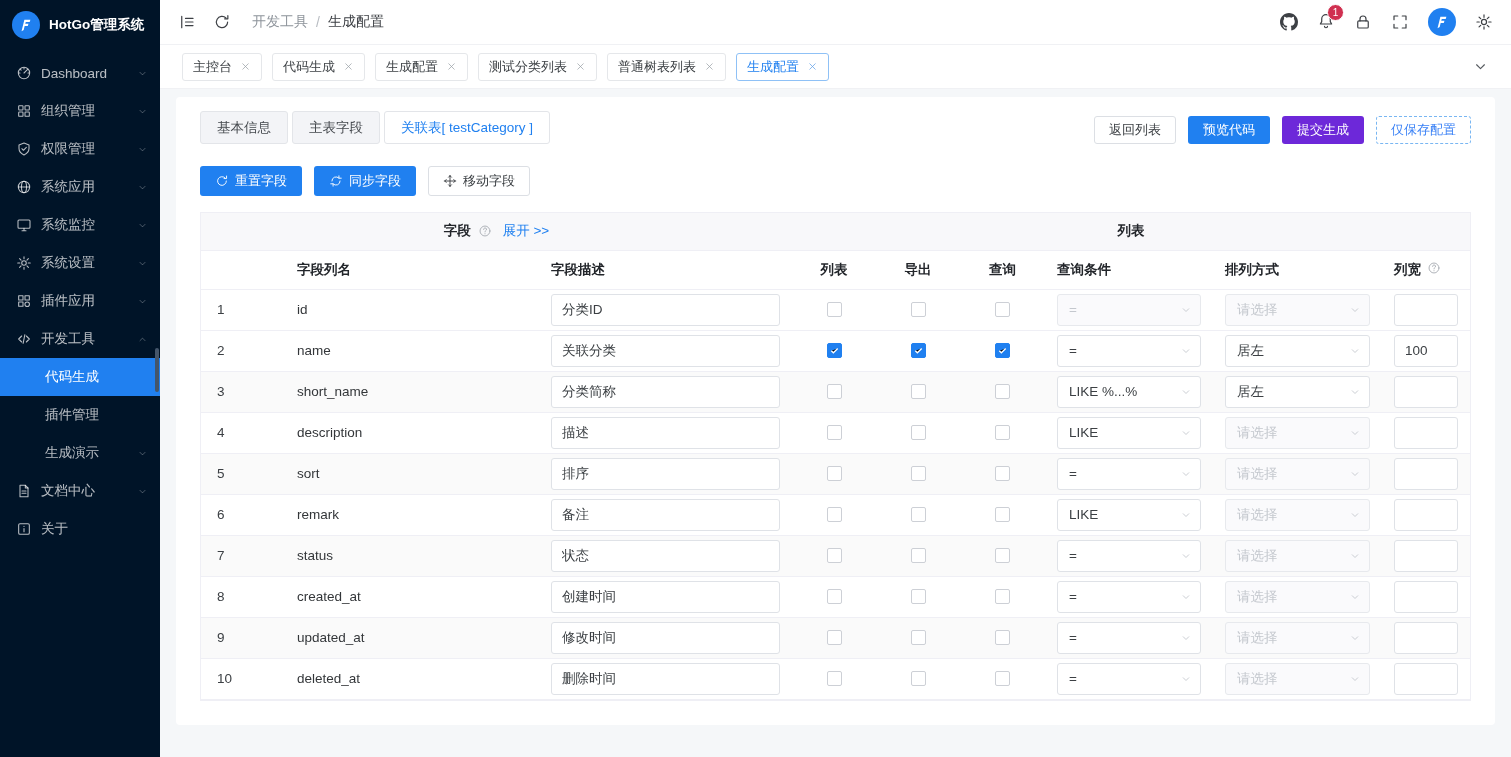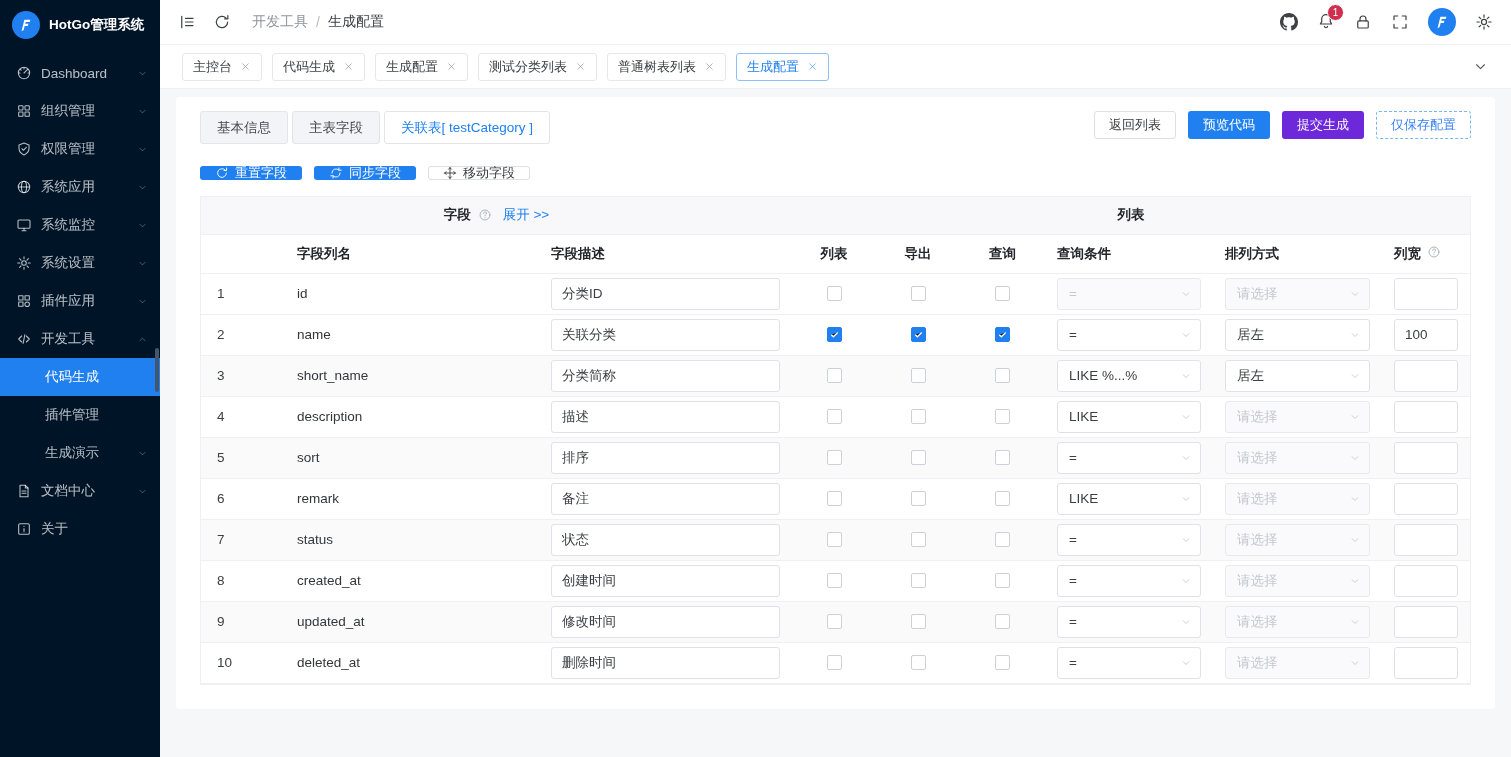--- a/index.html
+++ b/index.html
@@ -42,33 +42,33 @@
   .tabbar{height:44px;background:#fff;border-bottom:1px solid #f0f1f4;display:flex;align-items:center;padding:0 22px;gap:10px;flex:none}
   .tab-chip{display:flex;align-items:center;gap:8px;height:28px;padding:0 10px;border:1px solid #e5e7ea;border-radius:3px;background:#fff;font-size:13px;color:#3c4044;cursor:pointer;white-space:nowrap}
   .tab-chip .tab-close{width:11px;height:11px;color:#9aa0a6}
   .tab-chip.active{color:#2080f0;border-color:#8fc1f6}
   .tab-chip.active .tab-close{color:#5f9fe8}
   .tabbar-caret{margin-left:auto;width:17px;height:17px;color:#55595e;cursor:pointer}
 
   .content{flex:1;background:#f5f7f9;padding:8px 16px;overflow:hidden}
   .card{background:#fff;border-radius:4px;padding:14px 24px 24px}
 
-  .card-head{display:flex;align-items:flex-start}
+  .card-head{display:flex;align-items:flex-end}
   .seg-tabs{display:flex;gap:4px}
   .seg-tab{height:33px;display:flex;align-items:center;padding:0 16px;background:#f3f4f7;border:1px solid #e3e5e9;border-radius:3px;font-size:13.5px;color:#45494e;cursor:pointer;white-space:nowrap}
   .seg-tab.active{background:#fff;color:#2080f0}
   .head-actions{margin-left:auto;display:flex;gap:12px}
   .btn{height:28px;padding:0 14px;border-radius:3px;border:1px solid transparent;background:#fff;font-size:13px;display:flex;align-items:center;gap:6px;cursor:pointer;white-space:nowrap;font-family:Liberation Mono, monospace}
   .btn .bicon{width:14px;height:14px}
   .btn-default{border-color:#dcdfe4;color:#3c4044}
   .btn-primary{background:#2080f0;color:#fff}
   .btn-success{background:#6d28d9;color:#fff}
   .btn-dashed{border:1px dashed #79b6f2;color:#3b82f6}
   .toolbar{margin-top:22px;display:flex;gap:12px}
-  .btn-tool{height:14px}
+  .btn-tool{height:30px}
 
   
   .table-wrap{margin-top:16px;border:1px solid #efeff5}
   table.gen-table{width:100%;border-collapse:collapse;table-layout:fixed;font-size:13.5px}
   .gen-table th,.gen-table td{border-bottom:1px solid #efeff5;padding:0 12px;text-align:left;overflow:hidden}
   .gen-table thead tr.group-row th{height:37px;background:#f8f8fa;font-weight:bold;color:#23262b;text-align:center}
   .gen-table thead tr.cols-row th{height:39px;background:#fff;font-weight:bold;color:#23262b}
   .gen-table tbody td{height:41px}
   .gen-table tbody tr.striped td{background:#fafafa}
   .cell-center{text-align:center !important}

